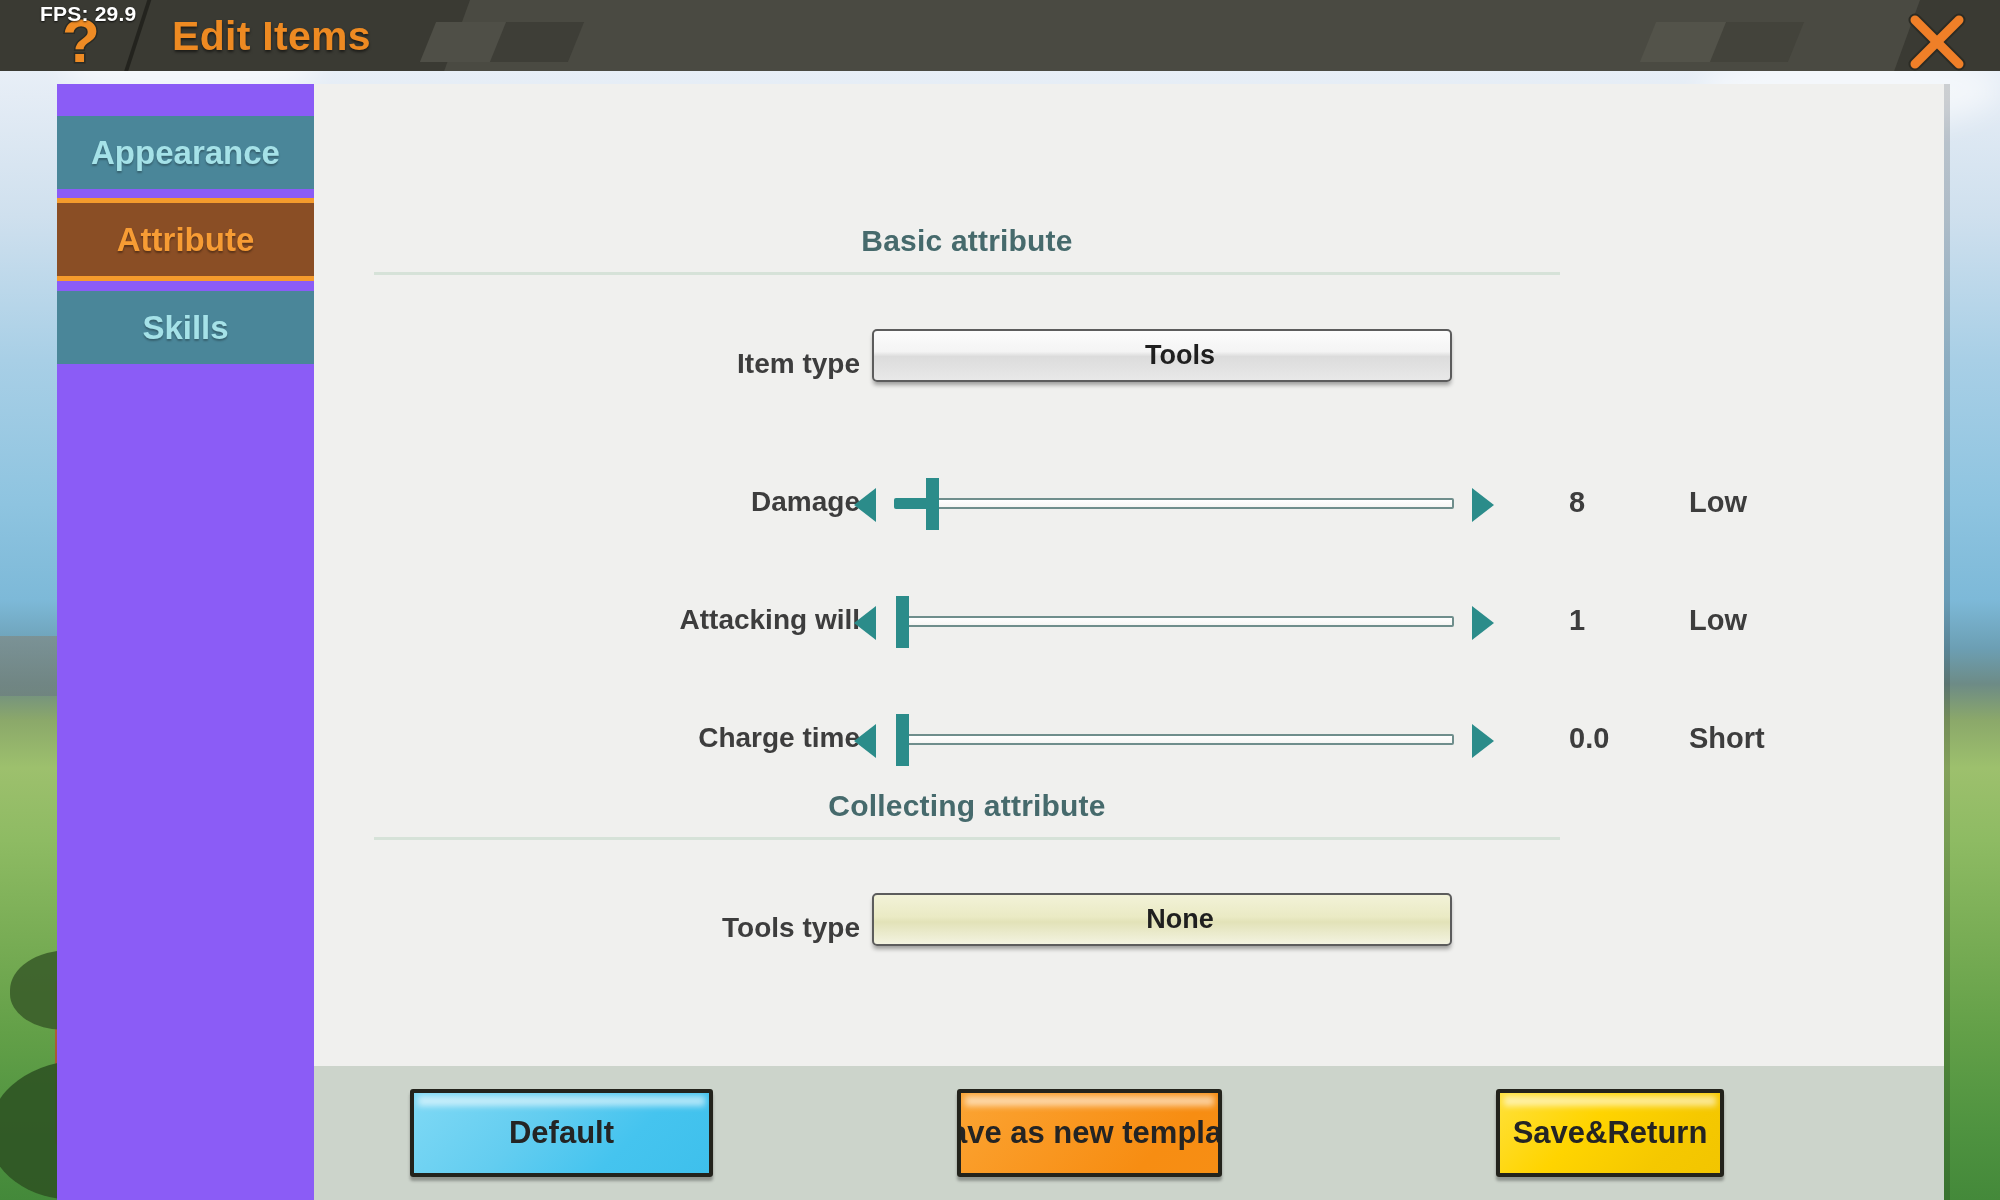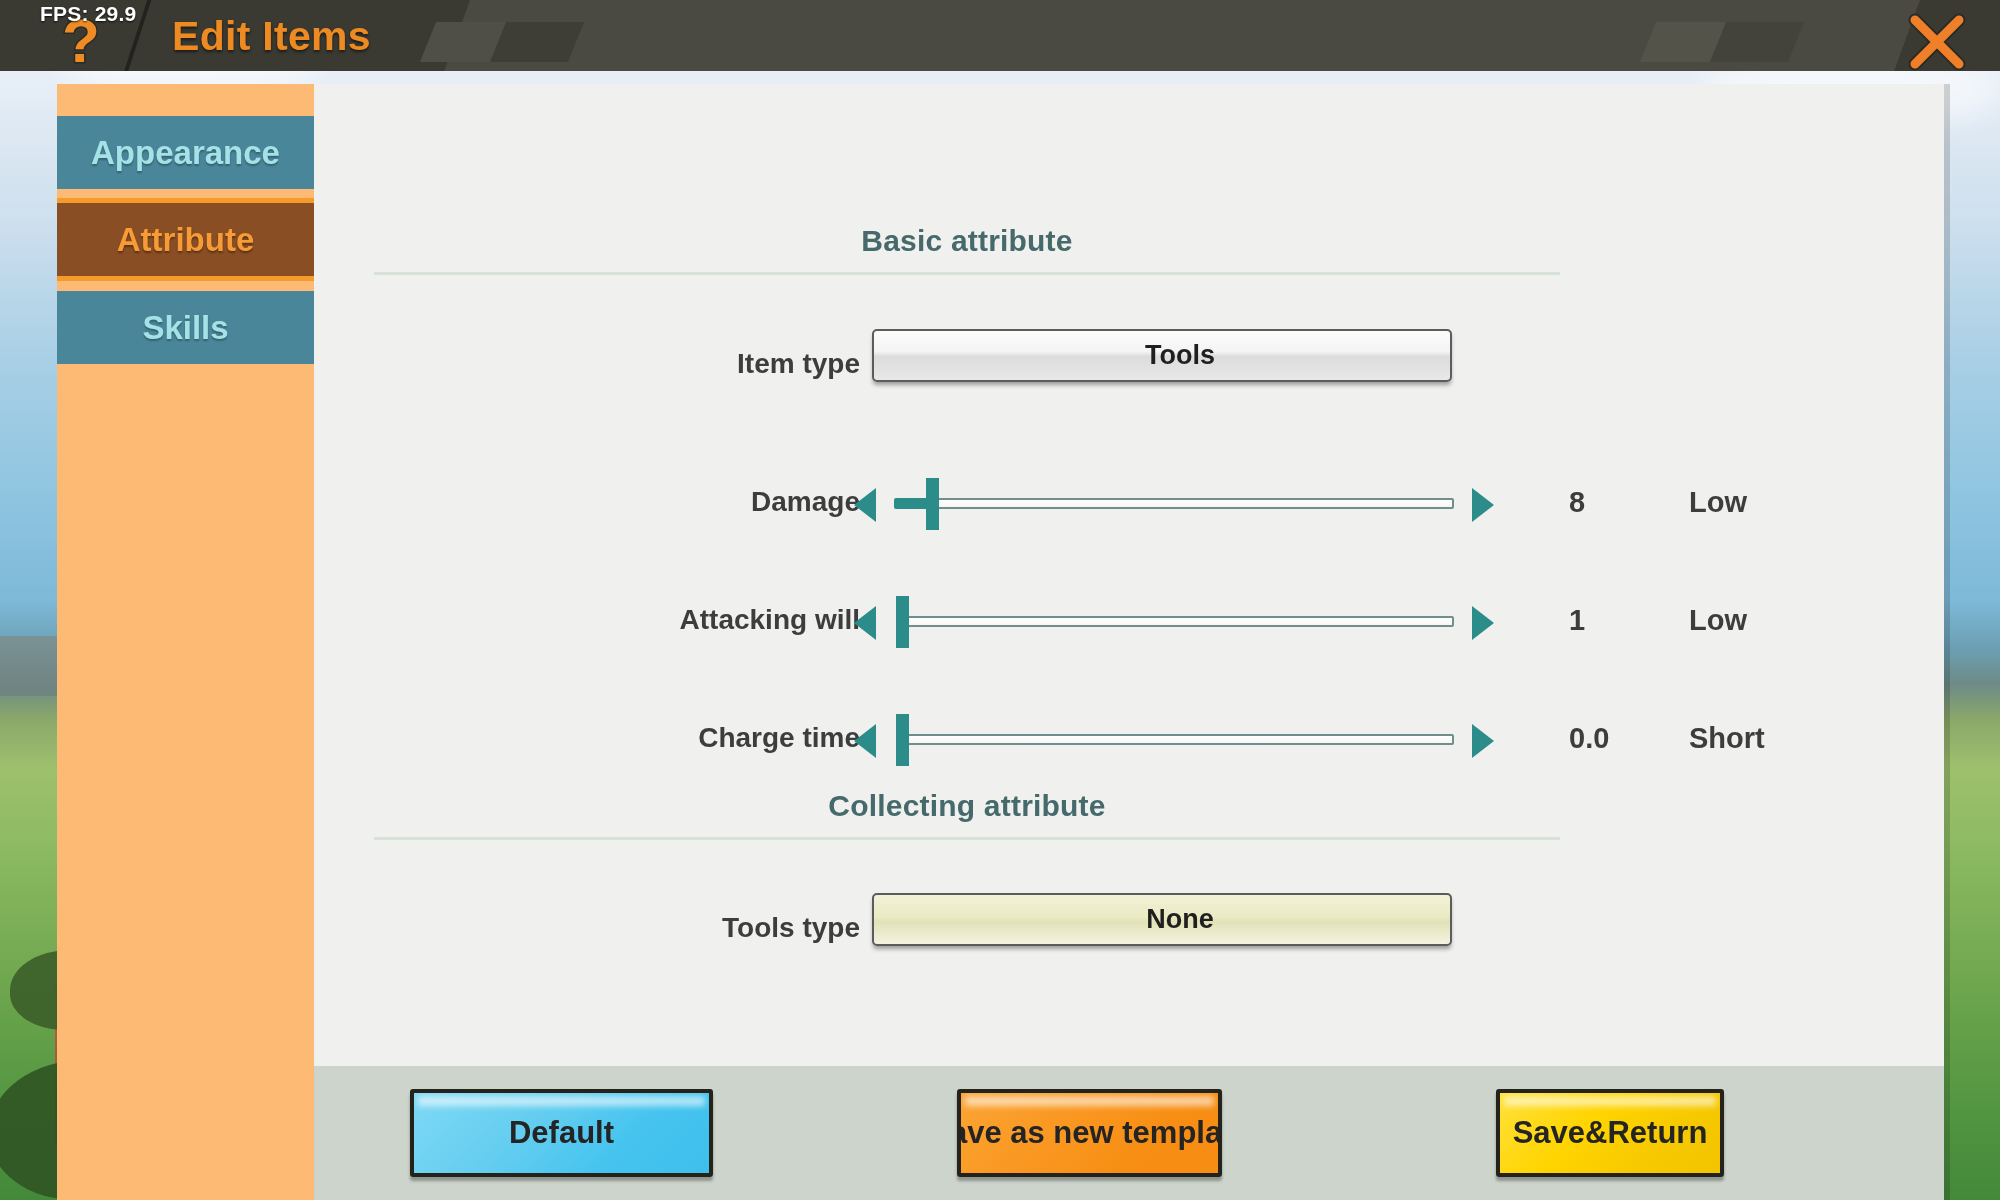--- a/index.html
+++ b/index.html
@@ -140,21 +140,21 @@
     z-index: 5;
     cursor: pointer;
   }
   #closebtn svg { display:block; }
 
   
   #sidebar {
     position: absolute;
     left: 57px; top: 84px;
     width: 257px; height: 1116px;
-    background: #fdba74;
+    background: #8b5cf6;
     z-index: 20;
   }
   .tab {
     position: absolute;
     left: 0;
     width: 257px;
     height: 73px;
     display: flex;
     align-items: center;
     justify-content: center;

